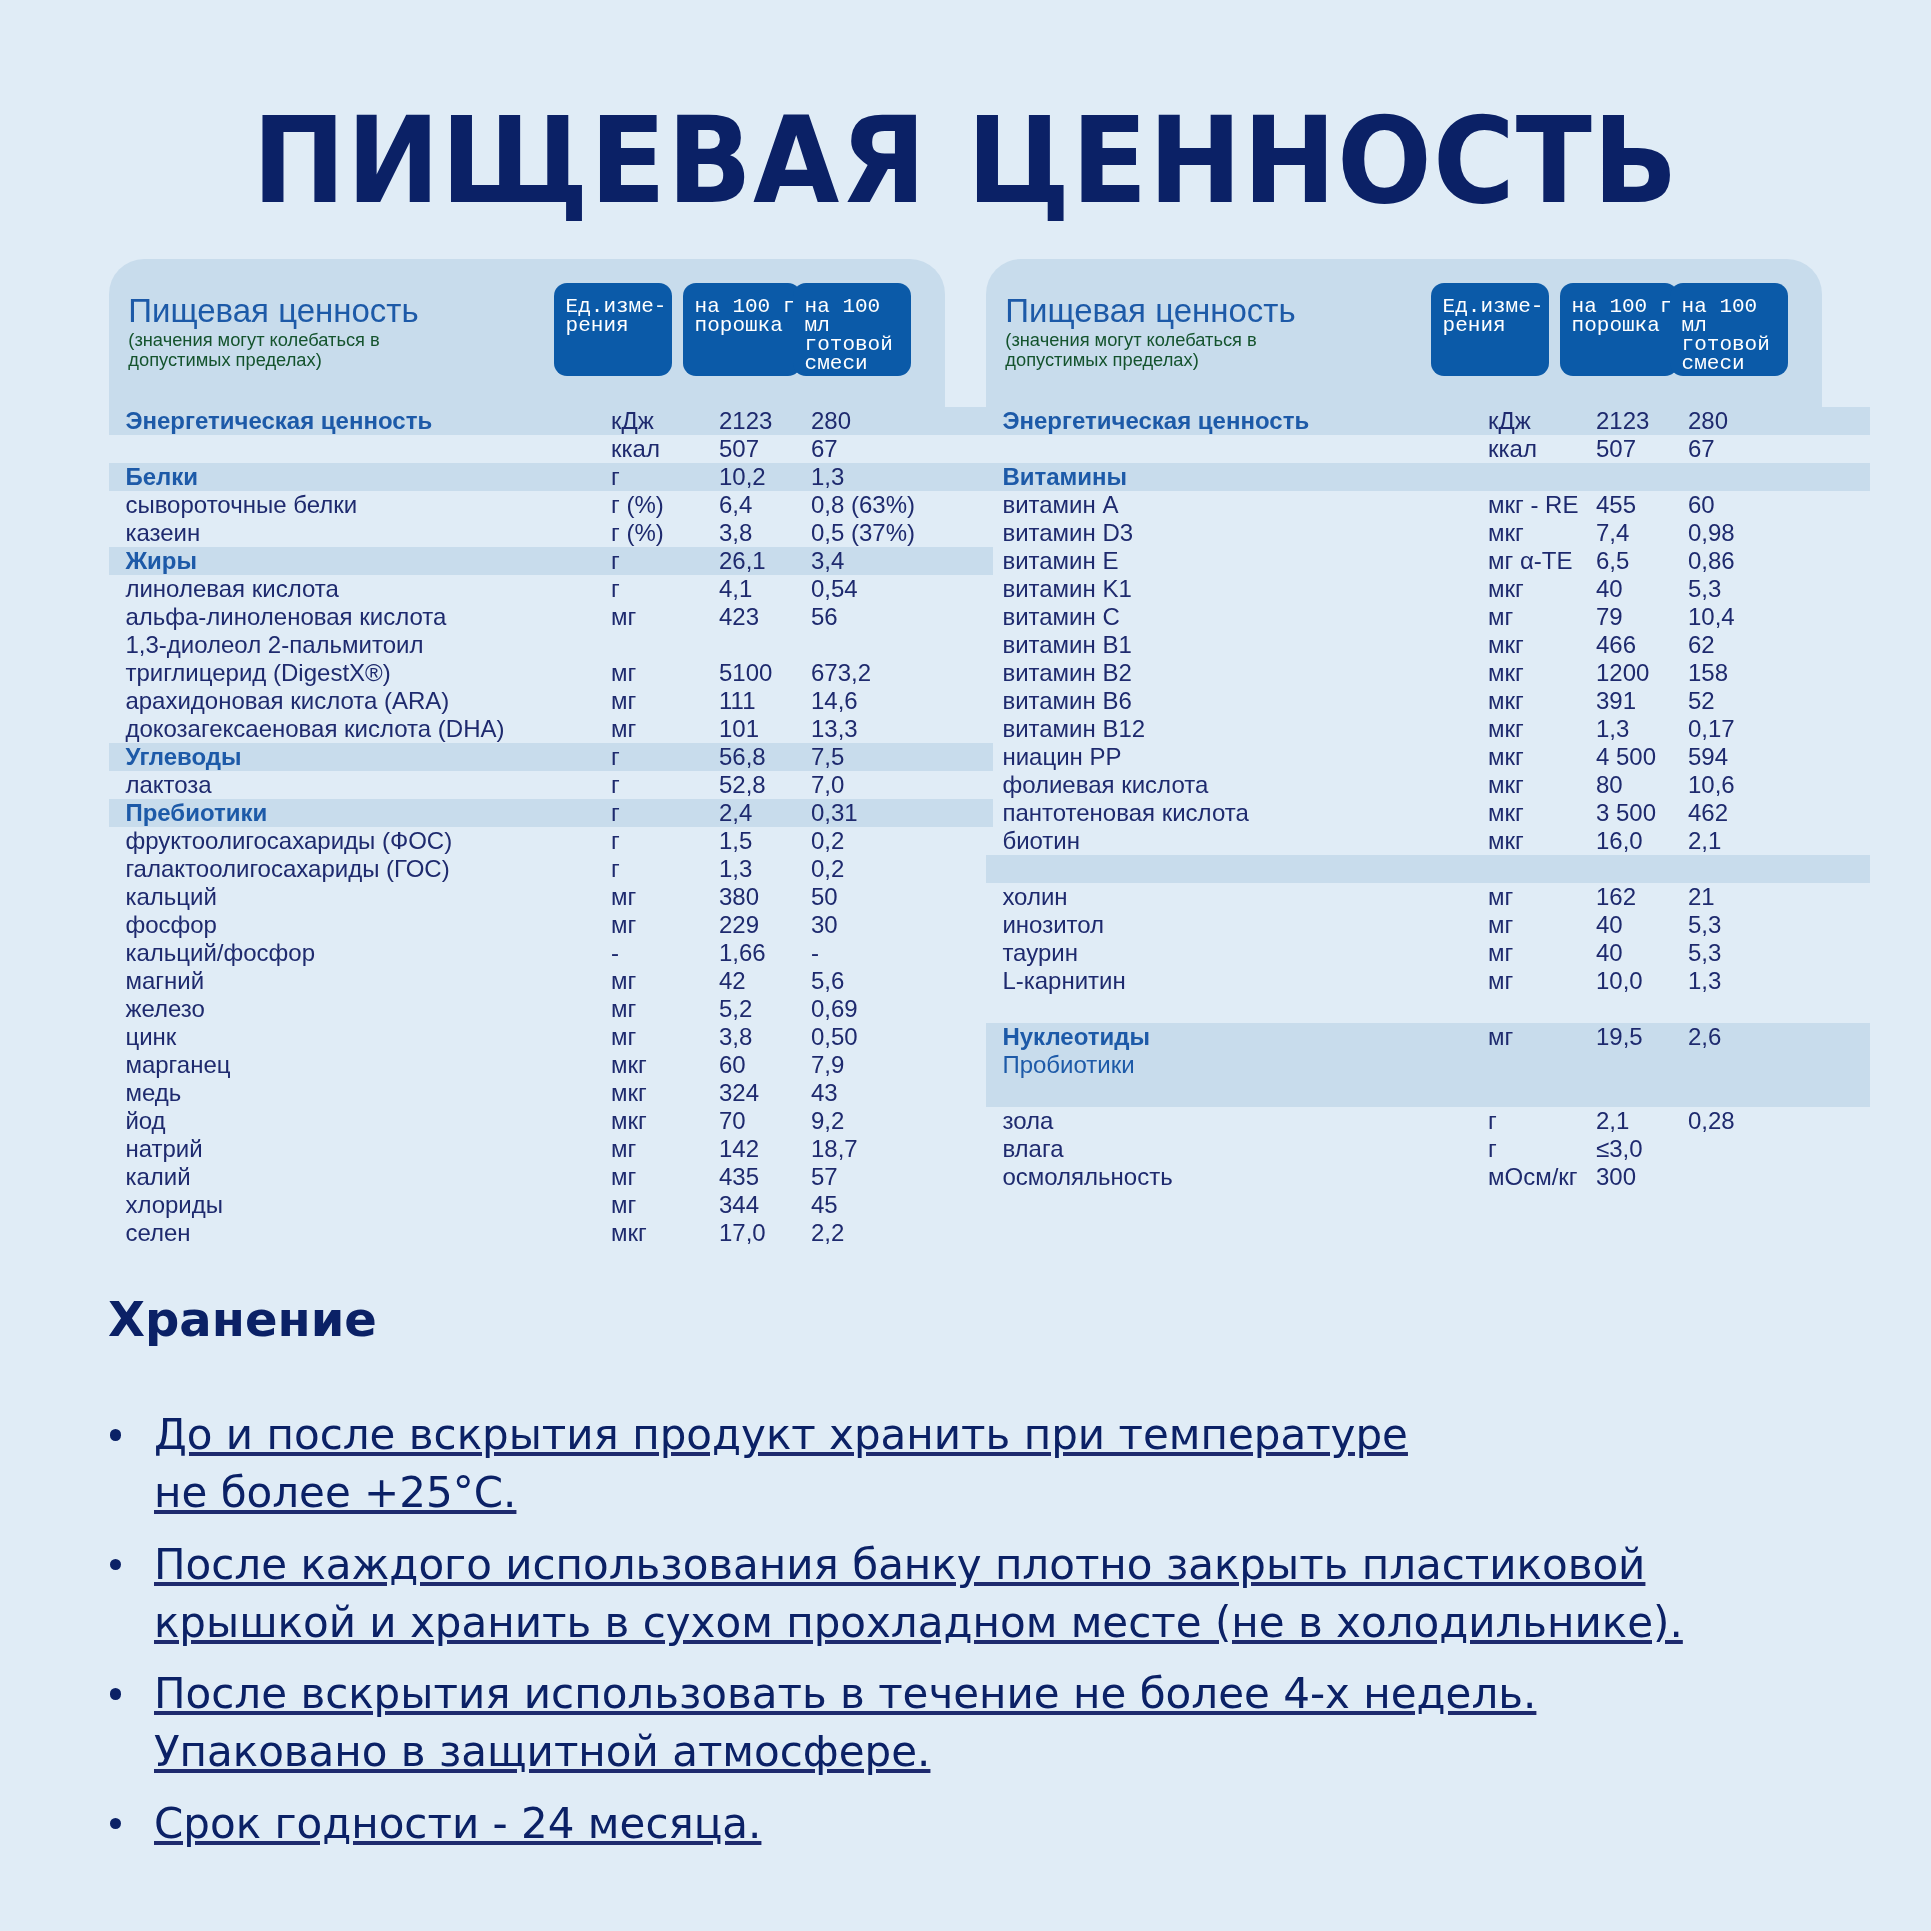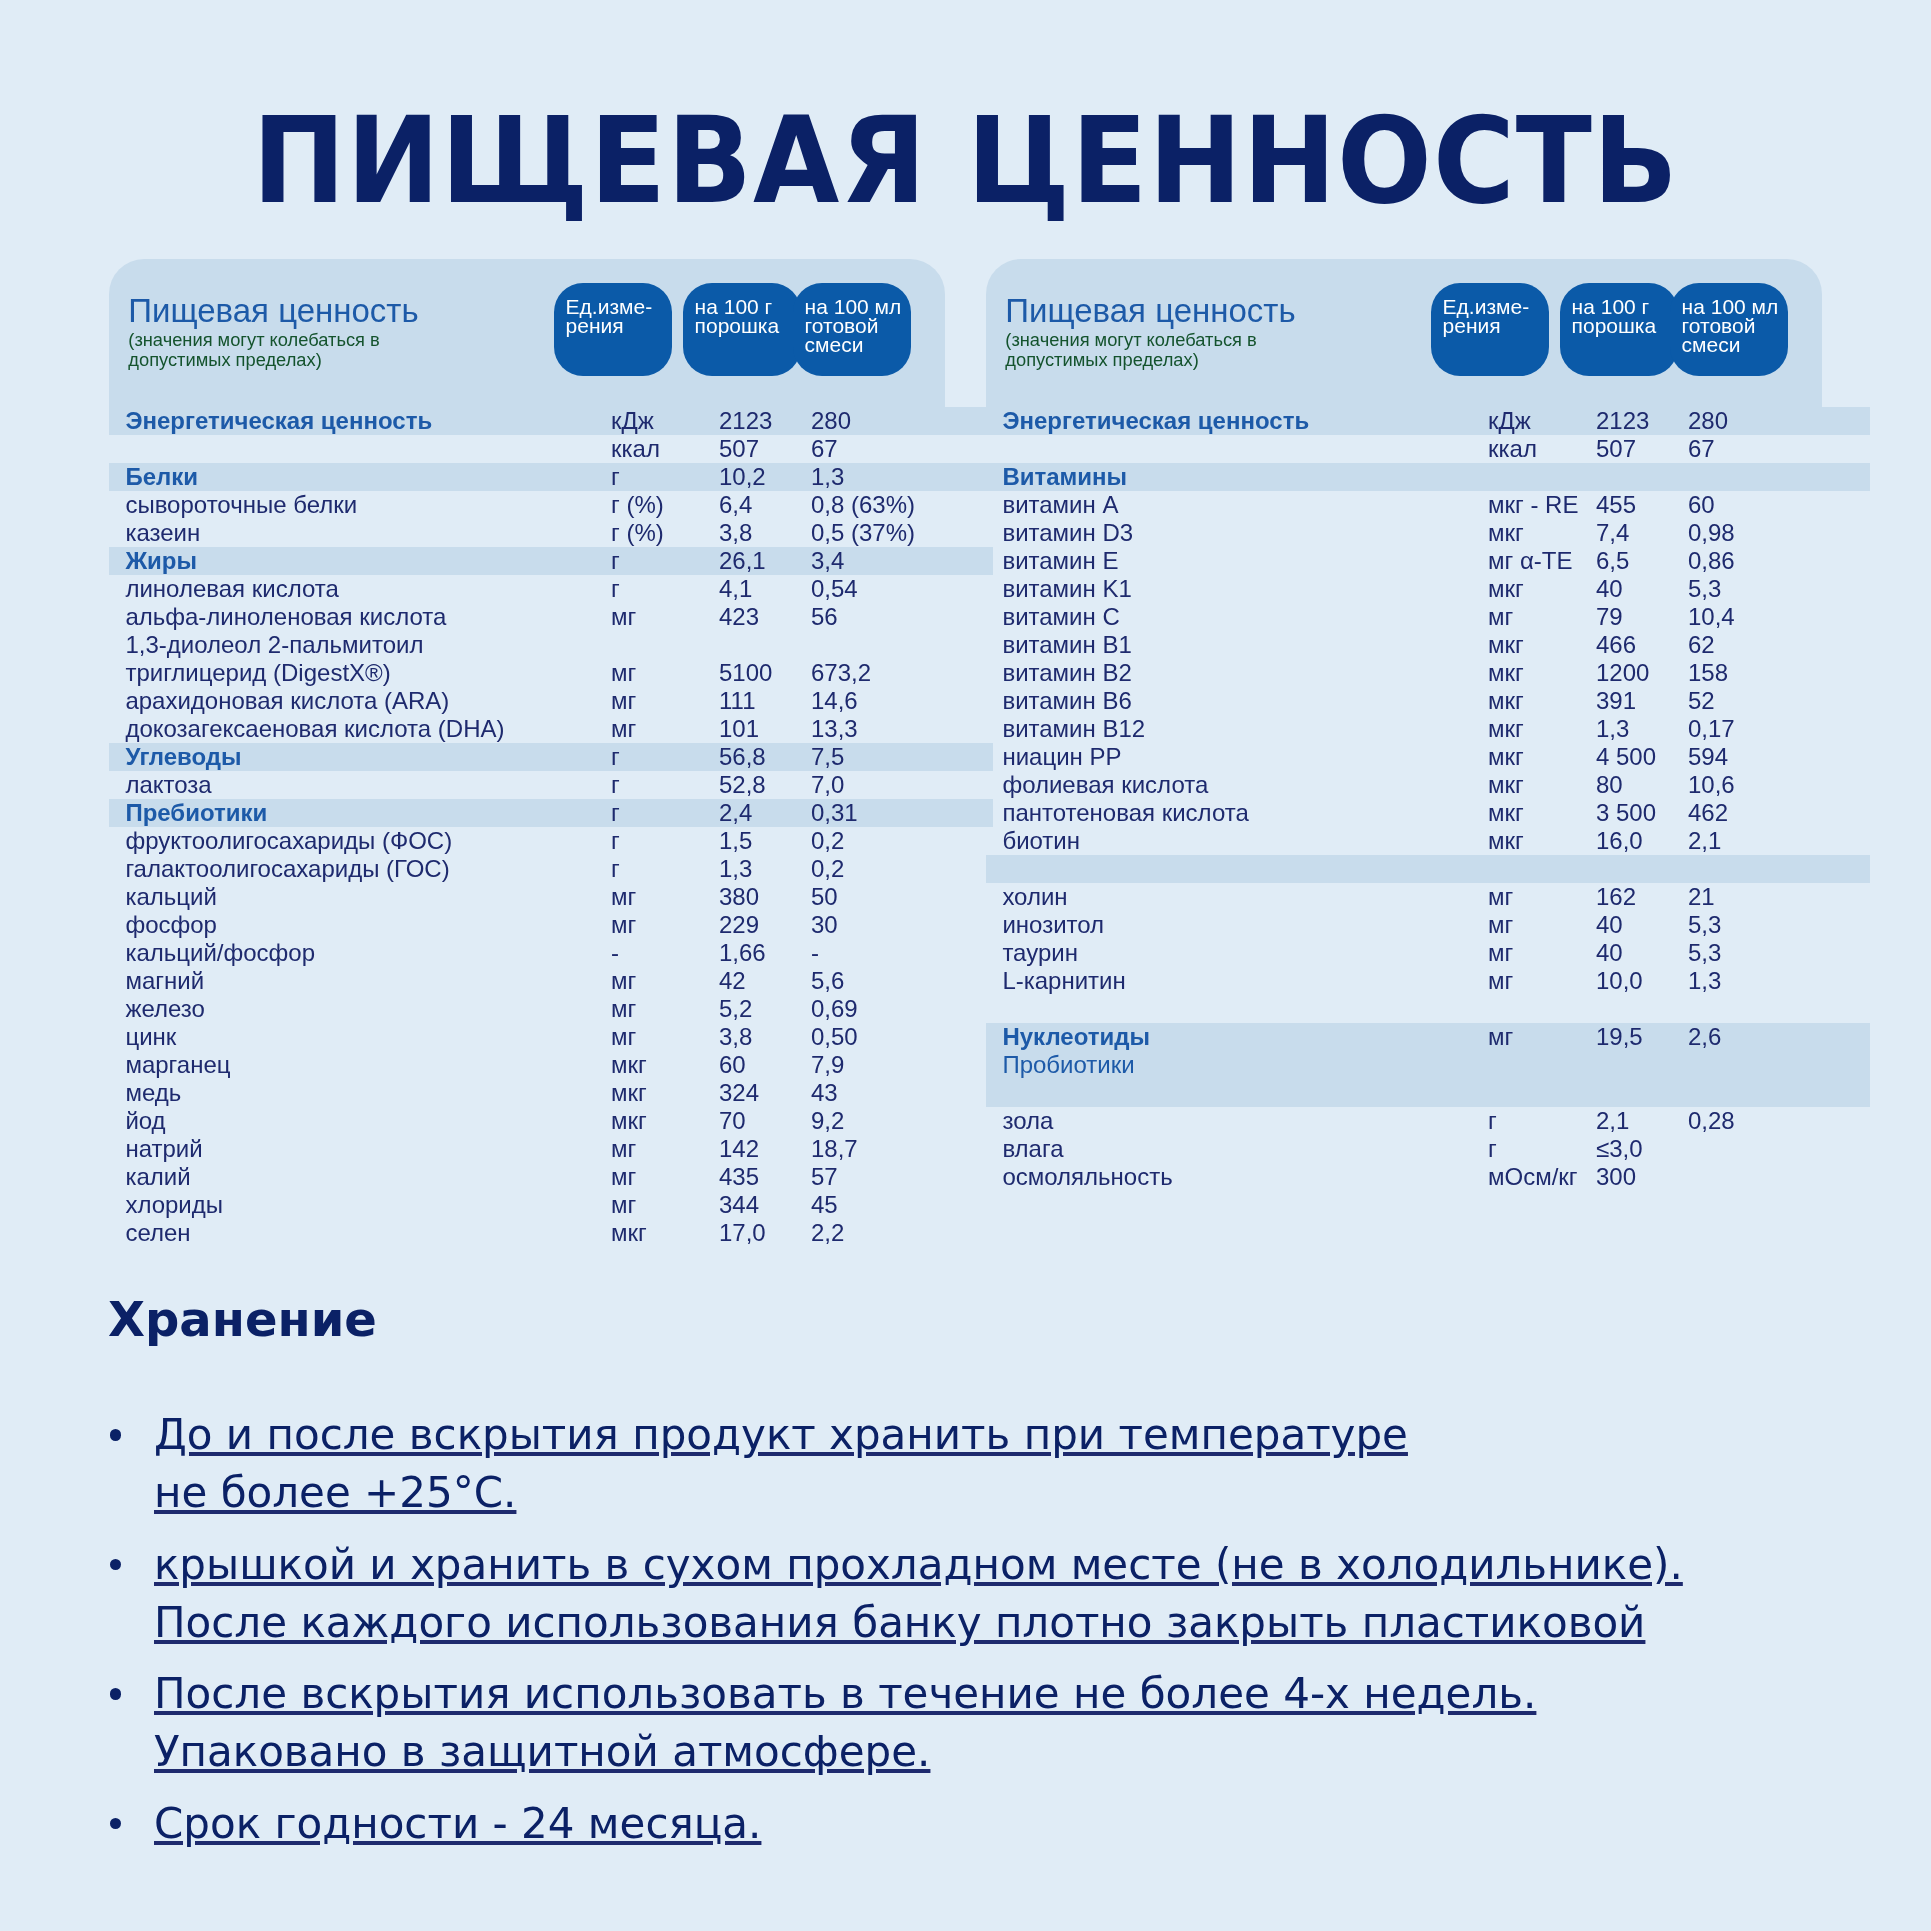--- a/index.html
+++ b/index.html
@@ -34,24 +34,24 @@
     font-family: "Liberation Sans", sans-serif;
   }
   .panel-note {
     position: absolute; left: 19.3px; top: 71px; width: 319px;
     font-size: 18.3px; line-height: 20px; color: #14532d;
     font-family: "Liberation Sans", sans-serif;
   }
   .pill {
     position: absolute; top: 24px; width: 118px; height: 93px;
     background: #0b5aa8; color: #ffffff;
-    border-radius: 29px;
+    border-radius: 13px;
     font-size: 21px; line-height: 19.3px;
     padding: 13.5px 0 0 11.6px; box-sizing: border-box;
-    font-family: Liberation Sans, sans-serif;
+    font-family: Liberation Mono, monospace;
   }
   .pill.p1 { left: 445px; }
   .pill.p2 { left: 574px; }
   .pill.p3 { left: 684px; }
   .pill span { display: block; }
   .rows {
     position: absolute; left: 0; top: 148px; width: 836px;
   }
   .row {
     position: relative; height: 28px; width: 884px;
@@ -493,22 +493,22 @@
 
 <div class="storage-title">Хранение</div>
 <ul class="storage-list">
   <li class="storage-item">
     <span class="bullet"></span>
     <div>До и после вскрытия продукт хранить при температуре</div>
     <div>не более +25°C.</div>
   </li>
   <li class="storage-item">
     <span class="bullet"></span>
+    <div>После каждого использования банку плотно закрыть пластиковой</div>
     <div>крышкой и хранить в сухом прохладном месте (не в холодильнике).</div>
-    <div>После каждого использования банку плотно закрыть пластиковой</div>
   </li>
   <li class="storage-item">
     <span class="bullet"></span>
     <div>После вскрытия использовать в течение не более 4-х недель.</div>
     <div>Упаковано в защитной атмосфере.</div>
   </li>
   <li class="storage-item">
     <span class="bullet"></span>
     <div>Срок годности - 24 месяца.</div>
   </li>

